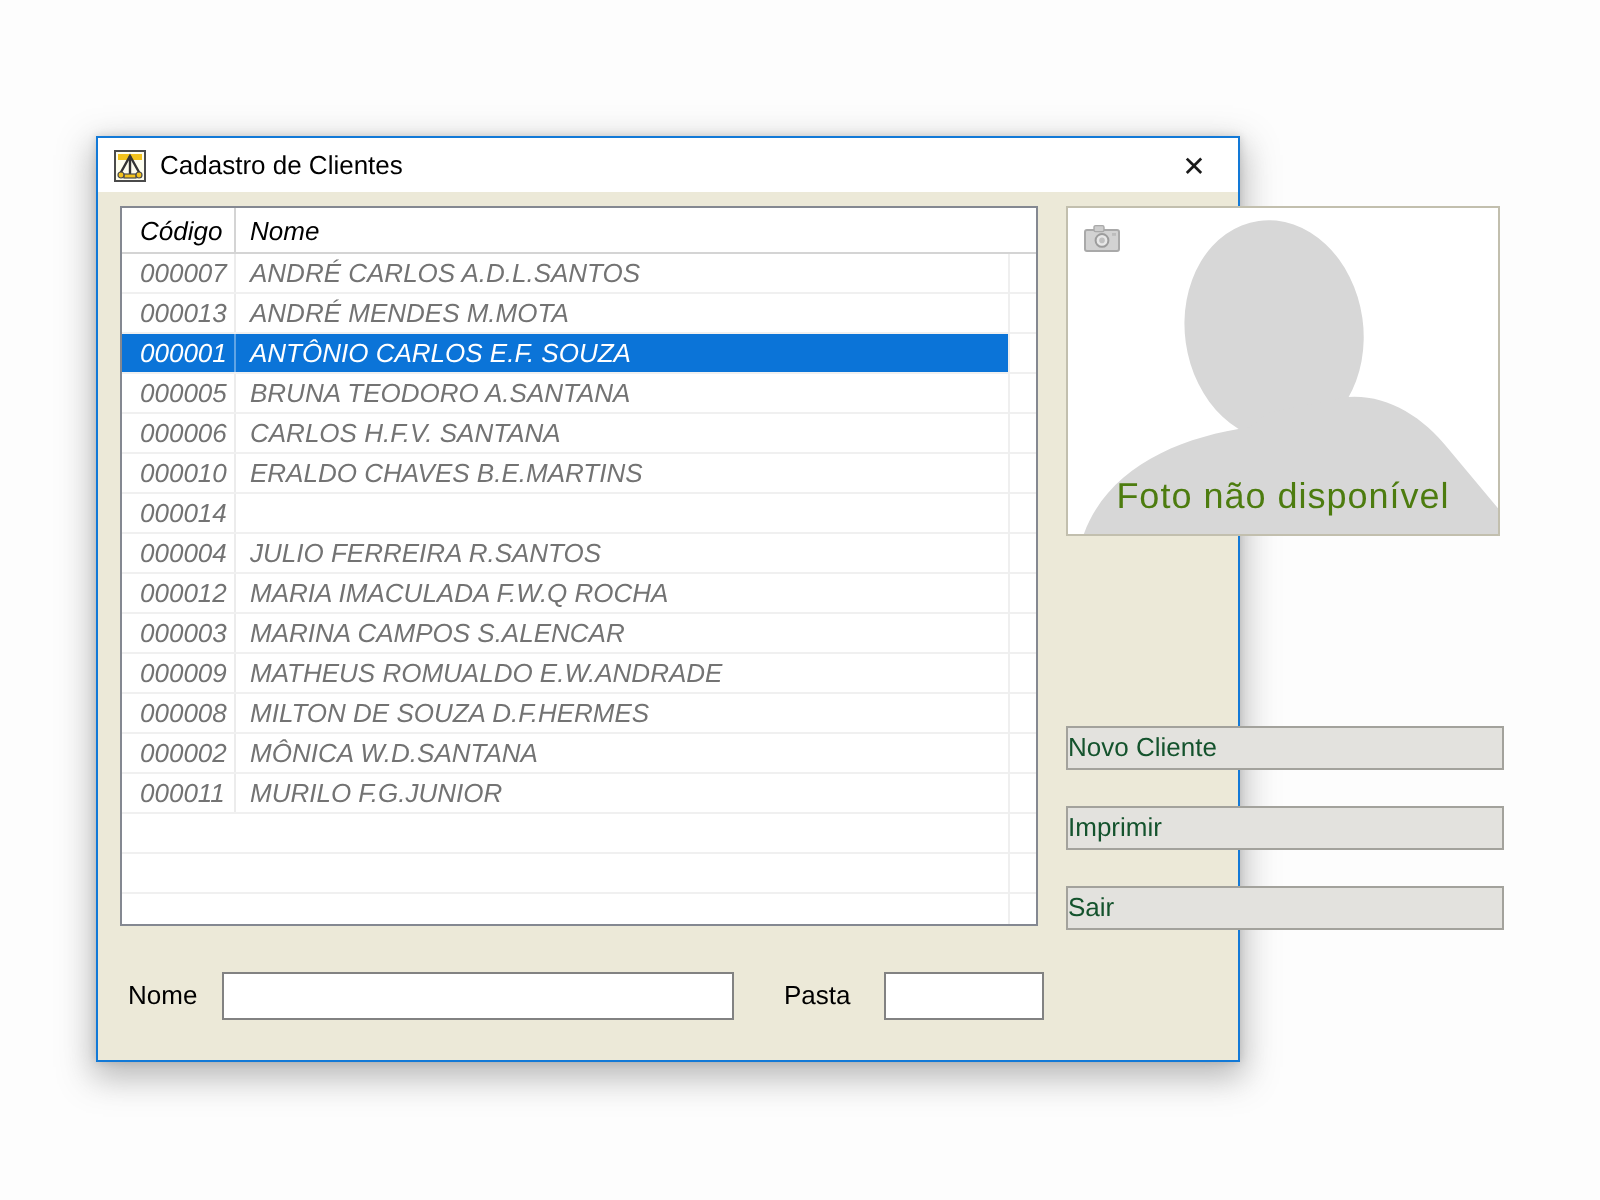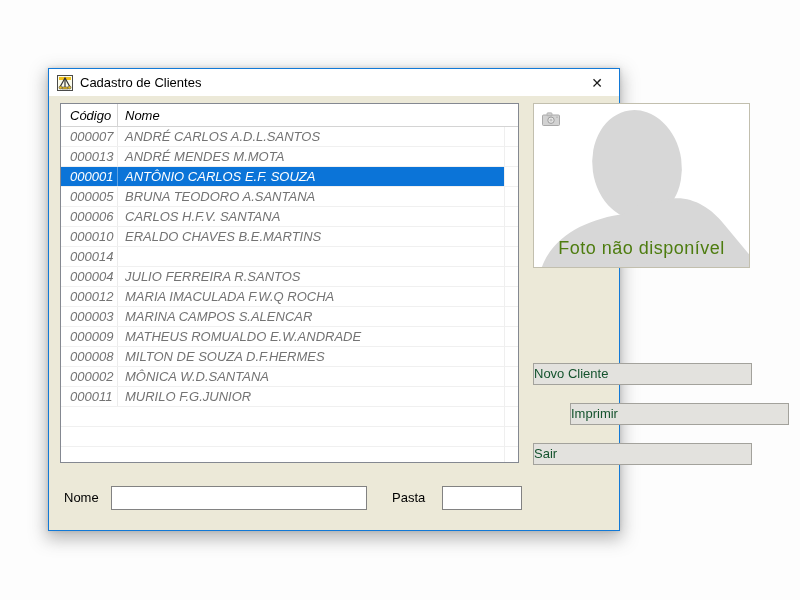--- a/index.html
+++ b/index.html
@@ -52,21 +52,21 @@
   .camera-icon { position:absolute; left:8px; top:8px; width:18px; height:14px; }
   .photo-caption {
     position:absolute; left:0; right:0; bottom:8px; text-align:center;
     font-size:18px; color:#4d7c0f; letter-spacing:0.5px;
   }
   .btn {
     position:absolute; left:484px; width:219px; height:22px;
     background:#e3e2de; border:1px solid #a3a29c;
     font-size:13px; color:#14532d; text-align:left; line-height:20px; cursor:default;
   }
-  .btn.b0 { top:294px; } .btn.b1 { top:334px;margin-left:37px; } .btn.b2 { top:374px; }
+  .btn.b0 { top:294px; } .btn.b1 { top:334px; } .btn.b2 { top:374px; }
   .field-label { position:absolute; font-size:13px; color:#000; }
   .lbl-nome { left:15px; top:421px; }
   .lbl-pasta { left:343px; top:421px; }
   .tinput {
     position:absolute; top:417px; height:24px; background:#fff;
     border:1px solid #828282; font-size:13px; padding:0 4px;
     font-family:"Liberation Sans", sans-serif;
   }
   .in-nome { left:62px; width:256px; }
   .in-pasta { left:393px; width:80px; }

